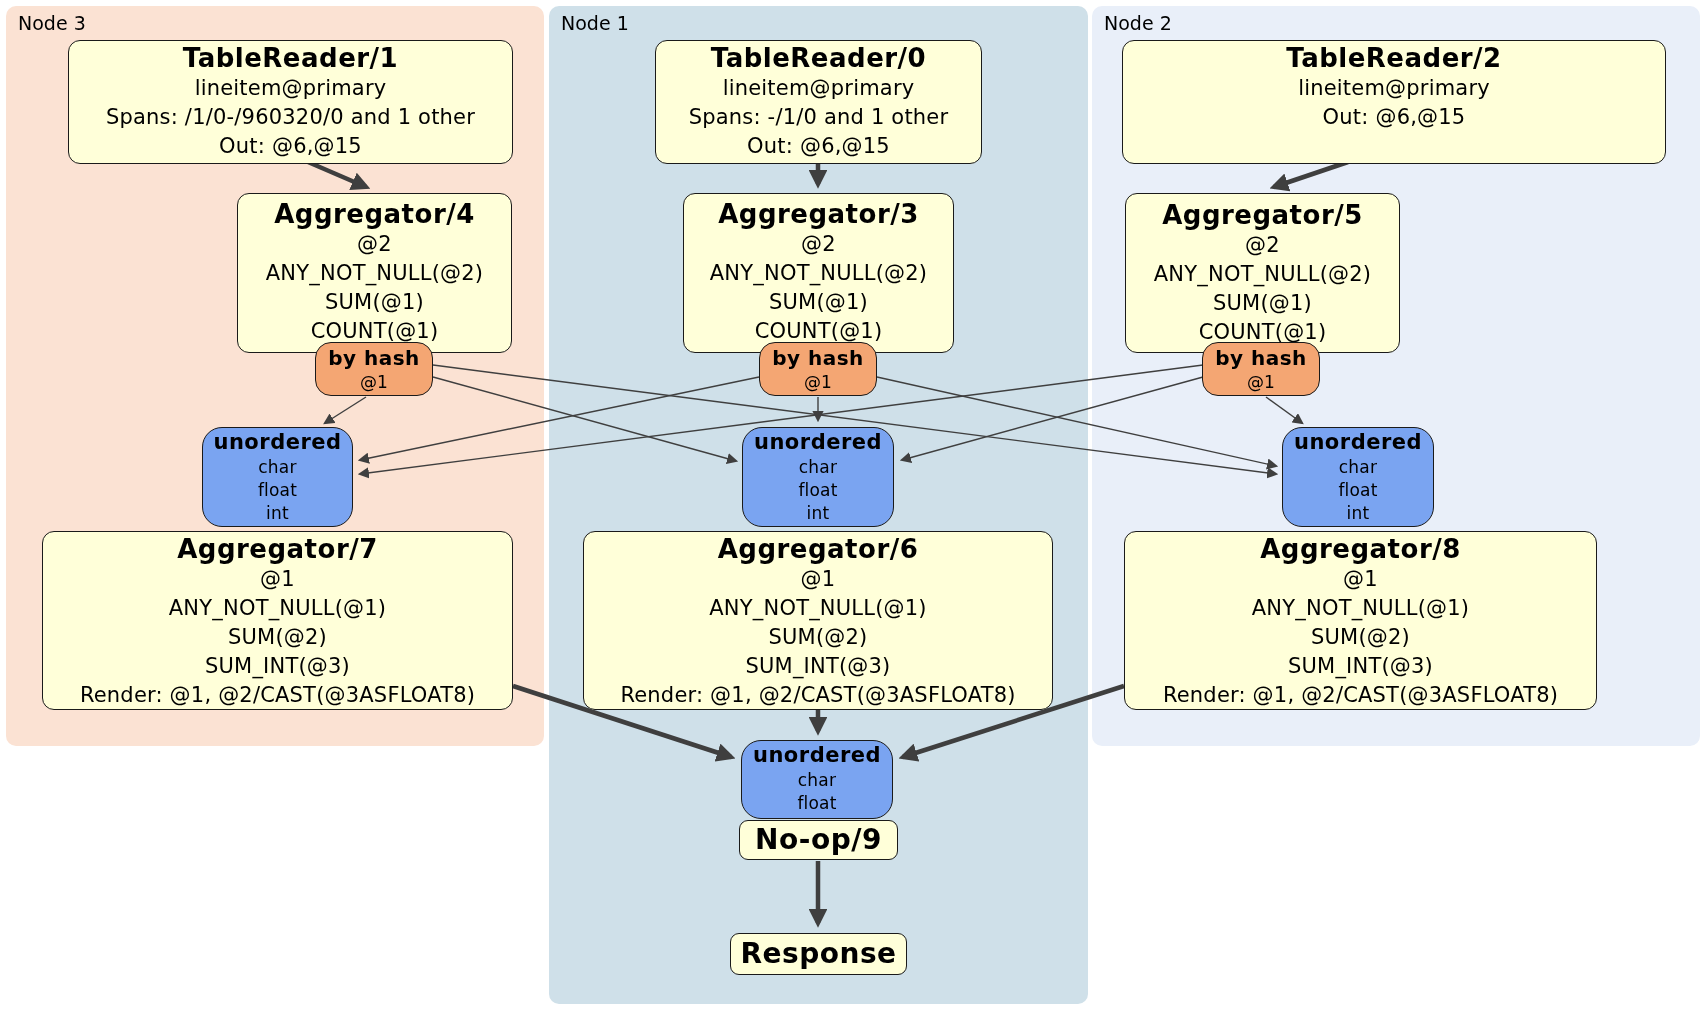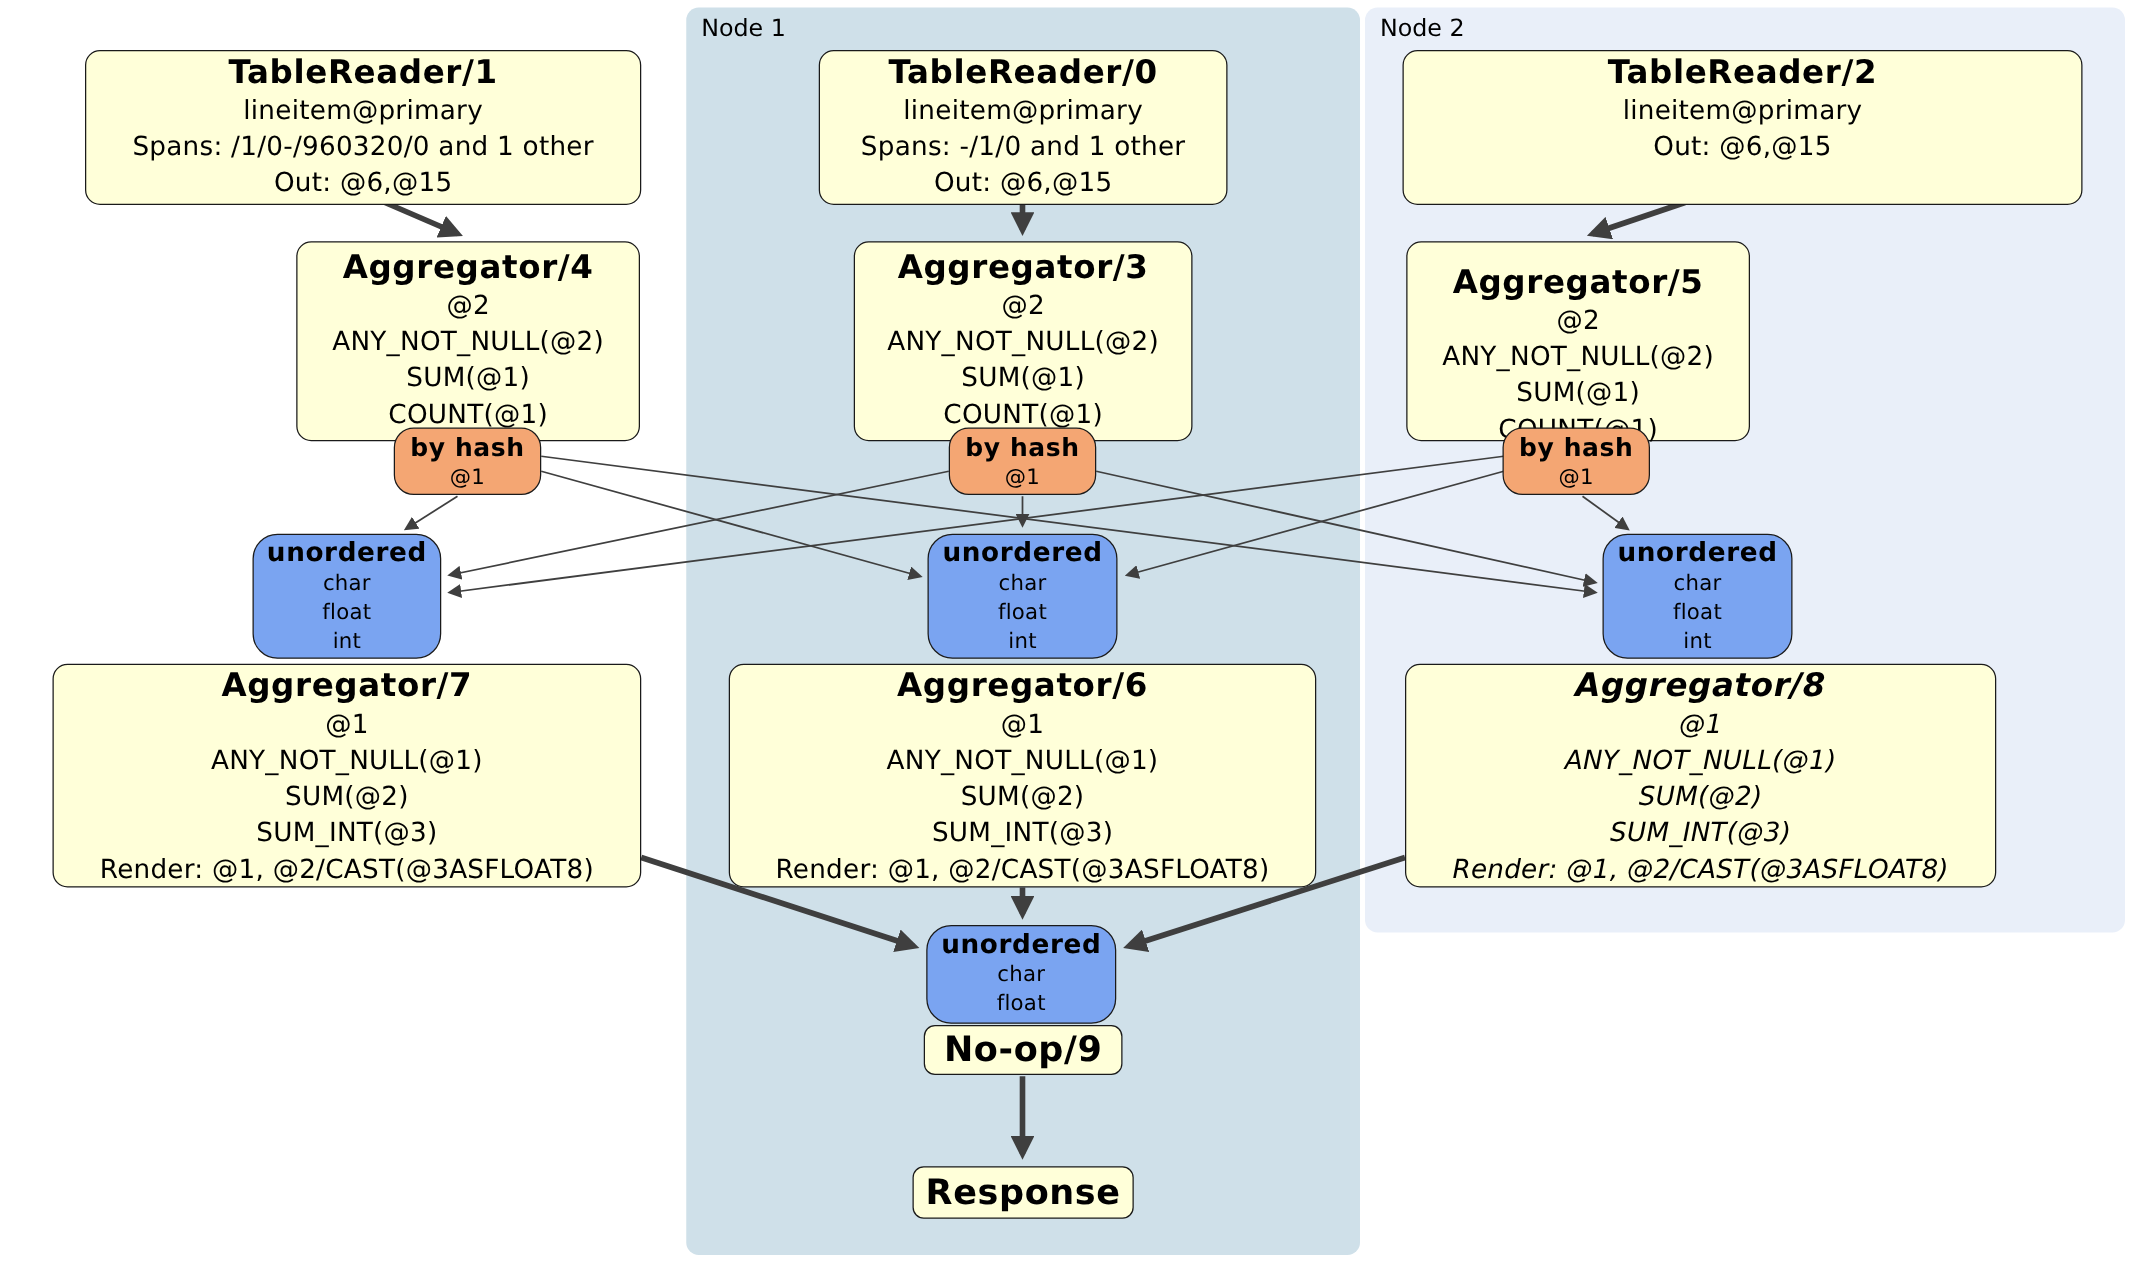--- a/index.html
+++ b/index.html
@@ -33,39 +33,42 @@
   .bx-router .bx-line{font-size:17px;line-height:22px;}
   .bx-sync .bx-title{font-size:21px;line-height:28px;}
   .bx-sync .bx-line{font-size:17px;line-height:23px;}
   .bx-plain .bx-title{font-size:28px;line-height:36px;}
   
   #b-tr1 {left:68px;  top:40px;  width:445px; height:124px;}
   #b-tr0 {left:655px; top:40px;  width:327px; height:124px;}
   #b-tr2 {left:1122px;top:40px;  width:544px; height:124px;}
   #b-agg4{left:237px; top:193px; width:275px; height:160px;padding-top:5px;}
   #b-agg3{left:683px; top:193px; width:271px; height:160px;padding-top:5px;}
-  #b-agg5{left:1125px;top:193px; width:275px; height:160px;padding-top:17px;}
+  #b-agg5{left:1125px;top:193px; width:275px; height:160px;padding-top:6px;}
   #b-bh-left {left:315px; top:342px;width:118px;height:54px;}
   #b-bh-mid  {left:759px; top:342px;width:118px;height:54px;}
   #b-bh-right{left:1202px;top:342px;width:118px;height:54px;}
   #b-un-left {left:202px; top:427px;width:151px;height:100px;}
   #b-un-mid  {left:742px; top:427px;width:152px;height:100px;}
   #b-un-right{left:1282px;top:427px;width:152px;height:100px;}
   #b-agg7{left:42px;  top:531px;width:471px;height:179px;justify-content:space-between;}
   #b-agg6{left:583px; top:531px;width:470px;height:179px;}
-  #b-agg8{left:1124px;top:531px;width:473px;height:179px;font-style:italic;}
+  #b-agg8{left:1124px;top:531px;width:473px;height:179px;}
   #b-un-final{left:741px;top:740px;width:152px;height:79px;}
   #b-noop{left:739px;top:820px;width:159px;height:40px;}
   #b-resp{left:730px;top:933px;width:177px;height:42px;}
 </style>
 </head>
 <body>
 
 <div id="canvas">
 
+  <div class="panel" id="p-node3">
+    <div class="panel-label">Node 3</div>
+  </div>
   <div class="panel" id="p-node1">
     <div class="panel-label">Node 1</div>
   </div>
   <div class="panel" id="p-node2">
     <div class="panel-label">Node 2</div>
   </div>
 
   <svg id="edges" width="1706" height="1016" viewBox="0 0 1706 1016">
     <defs>
       <marker id="arrow-b" viewBox="0 0 10 10" refX="7.5" refY="5" markerWidth="4.2" markerHeight="4.2" orient="auto">

